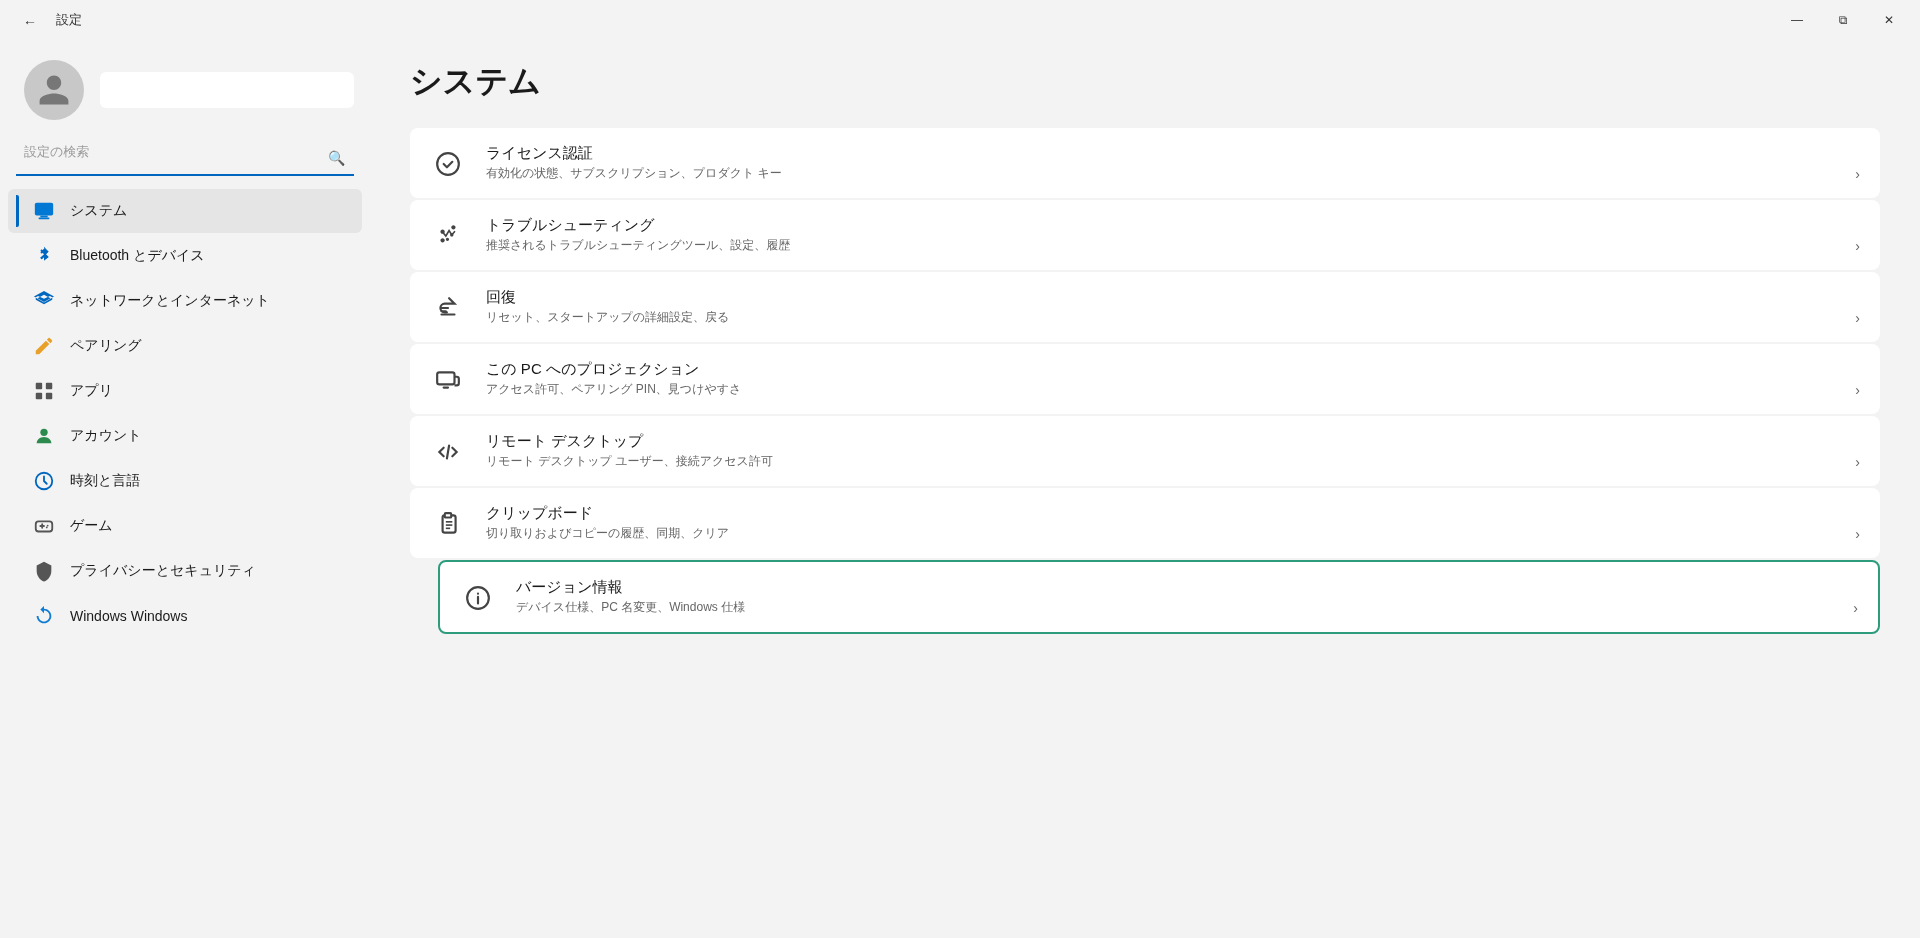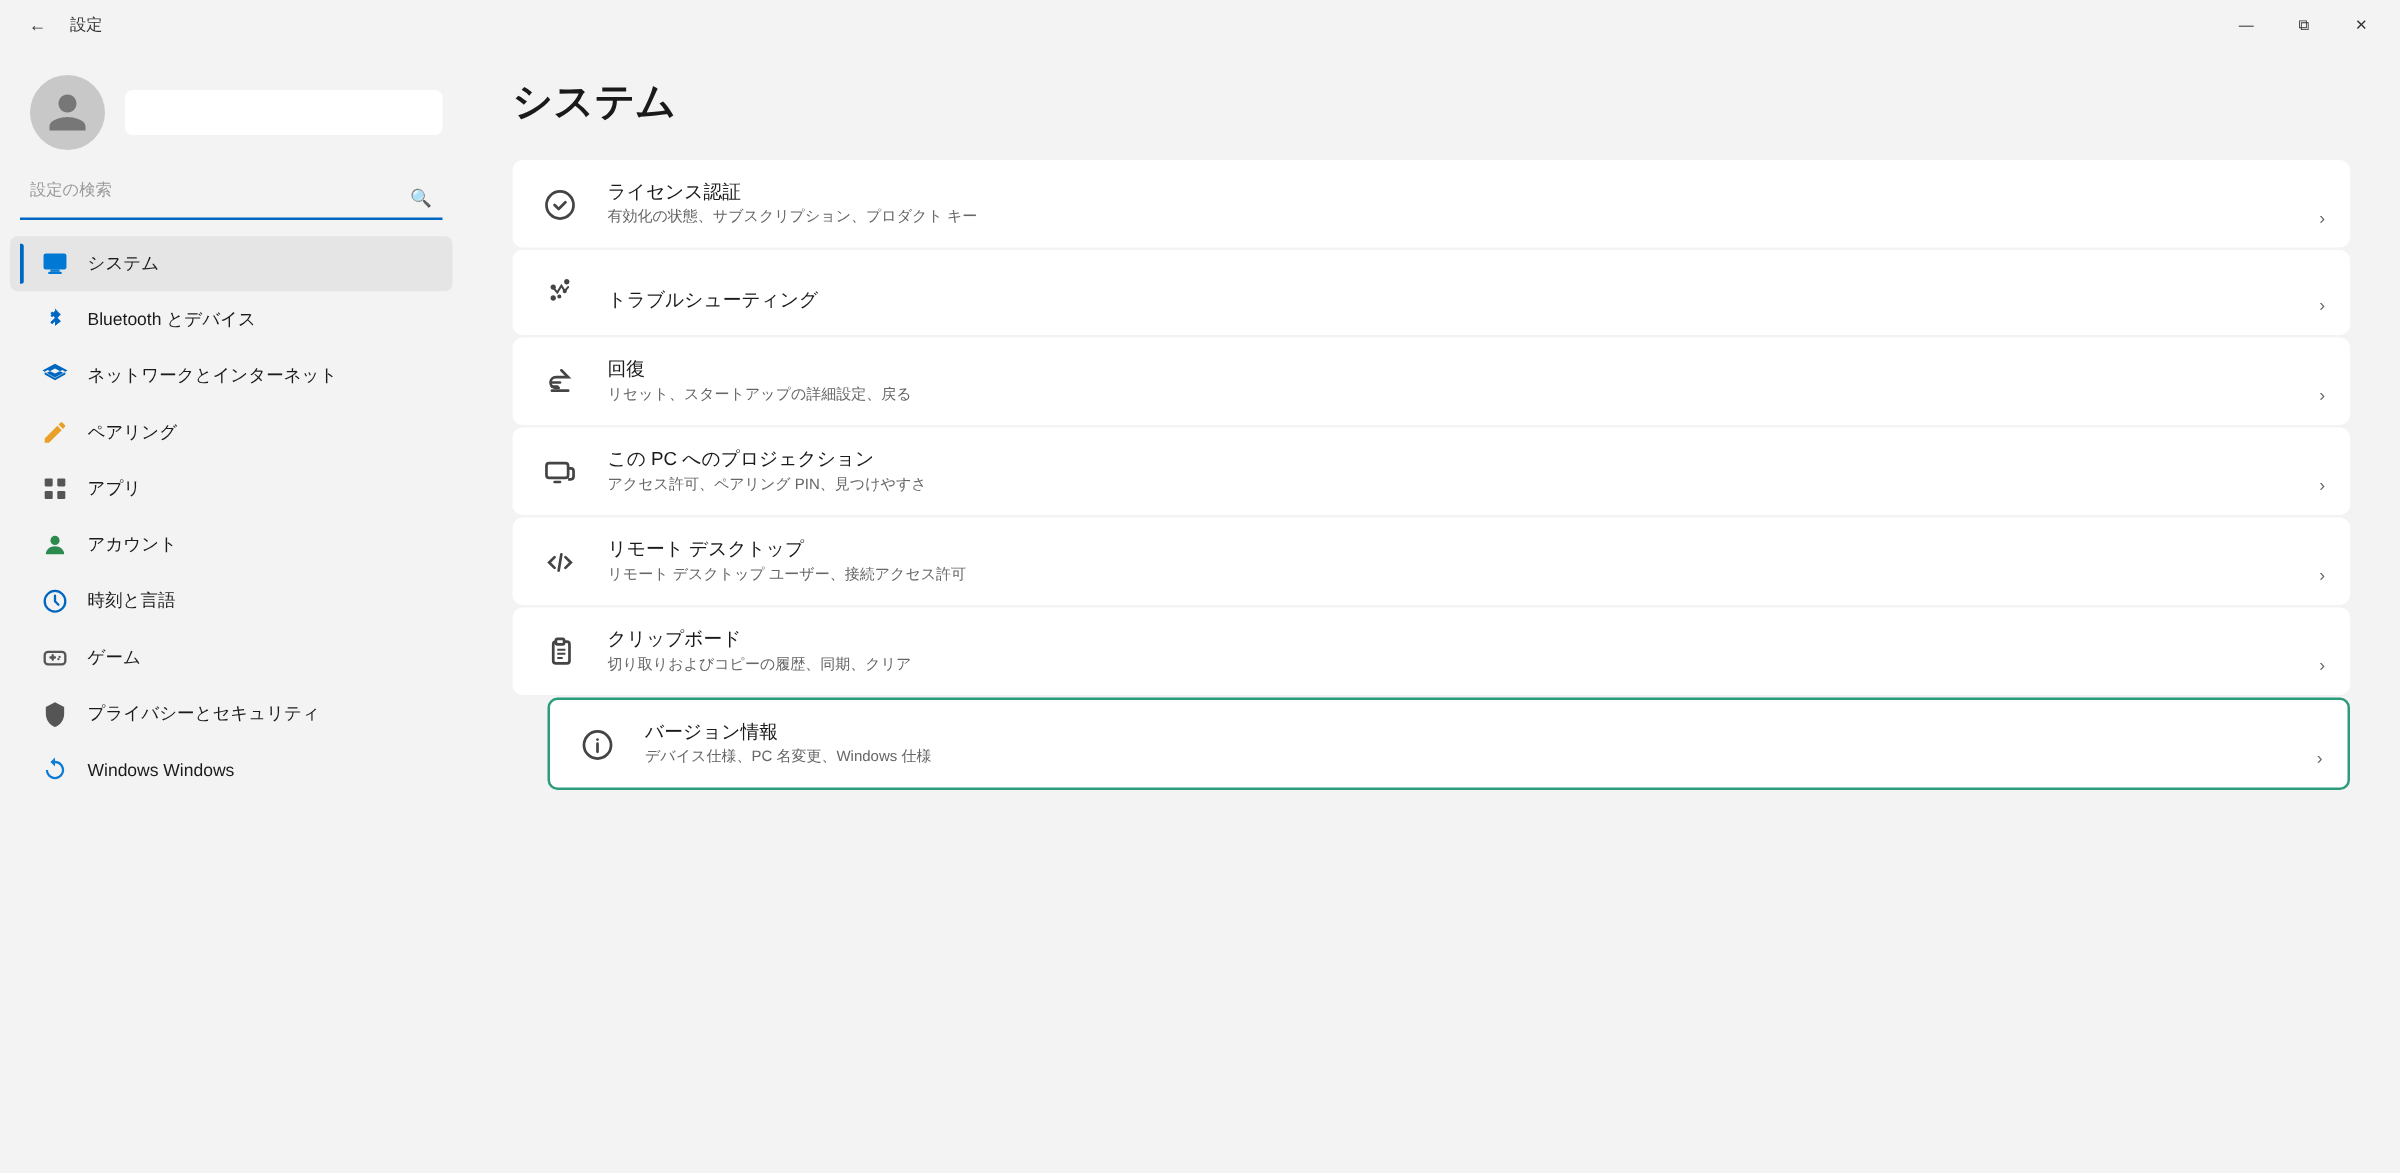--- a/index.html
+++ b/index.html
@@ -442,20 +442,21 @@
 
         <div class="settings-item">
           <div class="settings-item-icon">
             <svg width="26" height="26" viewBox="0 0 24 24">
               <path d="M7 14c-1.1 0-2 .9-2 2s.9 2 2 2 2-.9 2-2-.9-2-2-2zm10-8c1.1 0 2-.9 2-2s-.9-2-2-2-2 .9-2 2 .9 2 2 2zM7 6c-1.1 0-2 .9-2 2s.9 2 2 2 2-.9 2-2-.9-2-2-2zm4.5 7.5c-.83 0-1.5.67-1.5 1.5s.67 1.5 1.5 1.5 1.5-.67 1.5-1.5-.67-1.5-1.5-1.5zm4-4c-.83 0-1.5.67-1.5 1.5s.67 1.5 1.5 1.5 1.5-.67 1.5-1.5-.67-1.5-1.5-1.5z" fill="#444"></path>
               <path d="M7.5 9L10 12l3-5 2.5 4L18 8" stroke="#444" stroke-width="1.5" fill="none" stroke-linecap="round"></path>
             </svg>
           </div>
           <div class="settings-item-text">
             <div class="settings-item-title">トラブルシューティング</div>
+            <div class="settings-item-subtitle">推奨されるトラブルシューティングツール、設定、履歴</div>
           </div>
           <span class="settings-item-chevron">›</span>
         </div>
 
         <div class="settings-item">
           <div class="settings-item-icon">
             <svg width="26" height="26" viewBox="0 0 24 24">
               <rect x="5" y="17" width="14" height="2" rx="1" fill="#444"></rect>
               <rect x="5" y="14" width="6" height="2" rx="1" fill="#444"></rect>
               <rect x="5" y="11" width="8" height="2" rx="1" fill="#444"></rect>

